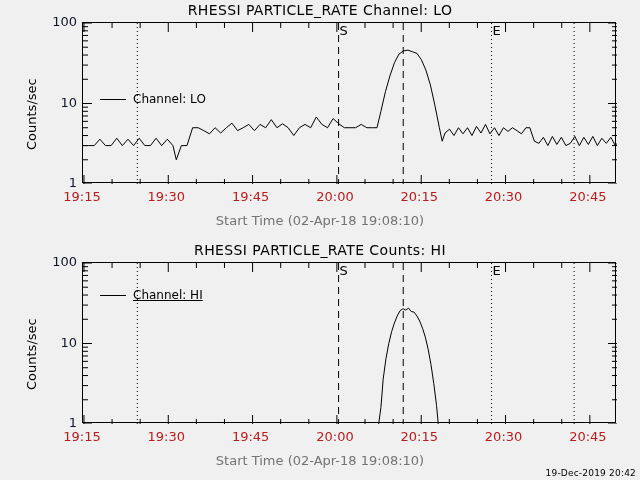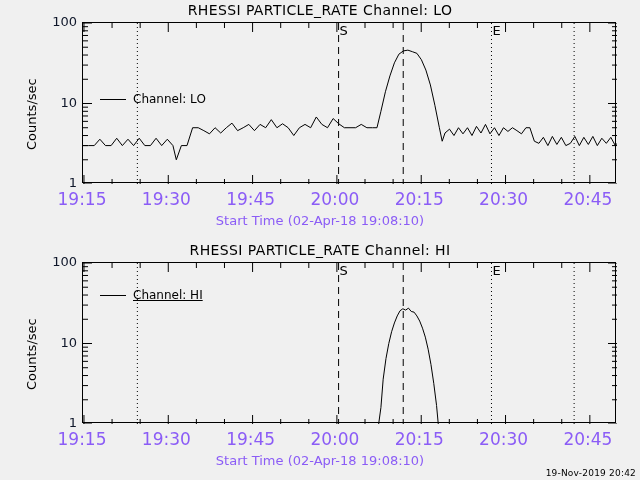--- a/index.html
+++ b/index.html
@@ -35,27 +35,27 @@
     transform-origin:left top;
     white-space:nowrap;
   }
   .ytick-label{
     position:absolute;right:0;
     font-size:13px;color:#0f172a;
     text-align:right;white-space:nowrap;
   }
   .xtick-label{
     position:absolute;
-    font-size:17px;color:#8b5cf6;
+    font-size:13px;color:#b91c1c;
     text-align:center;white-space:nowrap;
     transform:translateX(-50%);
   }
   .xlab{
     position:absolute;left:0;width:640px;
-    text-align:center;font-size:13px;color:#8b5cf6;
+    text-align:center;font-size:13px;color:#737373;
     white-space:nowrap;
   }
   .legend{position:absolute;font-size:12px;color:#000;white-space:nowrap;}
   .legend-line{
     display:inline-block;width:26px;height:0;
     border-top:1px solid #000;
     vertical-align:3px;margin-right:7px;
   }
   .marker-label{
     position:absolute;font-size:13px;color:#000;
@@ -173,21 +173,21 @@
     <div class="xtick-label" style="left: 82px; top: 189px;">19:15</div>
     <div class="xtick-label" style="left: 166.316px; top: 189px;">19:30</div>
     <div class="xtick-label" style="left: 250.632px; top: 189px;">19:45</div>
     <div class="xtick-label" style="left: 334.947px; top: 189px;">20:00</div>
     <div class="xtick-label" style="left: 419.263px; top: 189px;">20:15</div>
     <div class="xtick-label" style="left: 503.579px; top: 189px;">20:30</div>
     <div class="xtick-label" style="left: 587.895px; top: 189px;">20:45</div>
   </div>
 
 <div class="panel" id="panel-hi">
-  <div class="ptitle">RHESSI PARTICLE_RATE Channel: HI</div>
+  <div class="ptitle">RHESSI PARTICLE_RATE Counts: HI</div>
   <div class="plotbox">
     <svg class="plot" viewBox="0 0 534 161" preserveAspectRatio="none">
         <line x1="0" y1="161" x2="9" y2="161" stroke="#000" stroke-width="1"></line>
         <line x1="534" y1="161" x2="525" y2="161" stroke="#000" stroke-width="1"></line>
         <line x1="0" y1="136.76708534904952" x2="5" y2="136.76708534904952" stroke="#000" stroke-width="1"></line>
         <line x1="534" y1="136.76708534904952" x2="529" y2="136.76708534904952" stroke="#000" stroke-width="1"></line>
         <line x1="0" y1="122.59173899506717" x2="5" y2="122.59173899506717" stroke="#000" stroke-width="1"></line>
         <line x1="534" y1="122.59173899506717" x2="529" y2="122.59173899506717" stroke="#000" stroke-width="1"></line>
         <line x1="0" y1="112.53417069809902" x2="5" y2="112.53417069809902" stroke="#000" stroke-width="1"></line>
         <line x1="534" y1="112.53417069809902" x2="529" y2="112.53417069809902" stroke="#000" stroke-width="1"></line>
@@ -281,13 +281,13 @@
     <div class="ytick-label" style="width: 40px; left: 37px; top: 14px;">100</div>
     <div class="xtick-label" style="left: 82px; top: 189px;">19:15</div>
     <div class="xtick-label" style="left: 166.316px; top: 189px;">19:30</div>
     <div class="xtick-label" style="left: 250.632px; top: 189px;">19:45</div>
     <div class="xtick-label" style="left: 334.947px; top: 189px;">20:00</div>
     <div class="xtick-label" style="left: 419.263px; top: 189px;">20:15</div>
     <div class="xtick-label" style="left: 503.579px; top: 189px;">20:30</div>
     <div class="xtick-label" style="left: 587.895px; top: 189px;">20:45</div>
   </div>
 
-<div class="stamp">19-Nov-2019 20:42</div>
+<div class="stamp">19-Dec-2019 20:42</div>
 
 </body></html>

